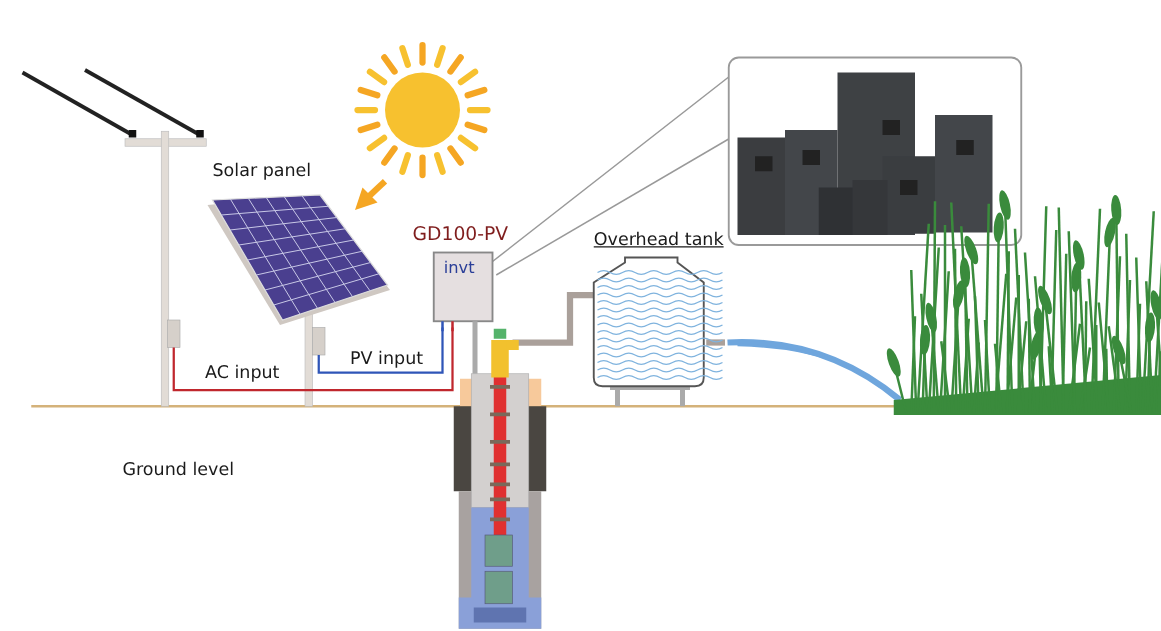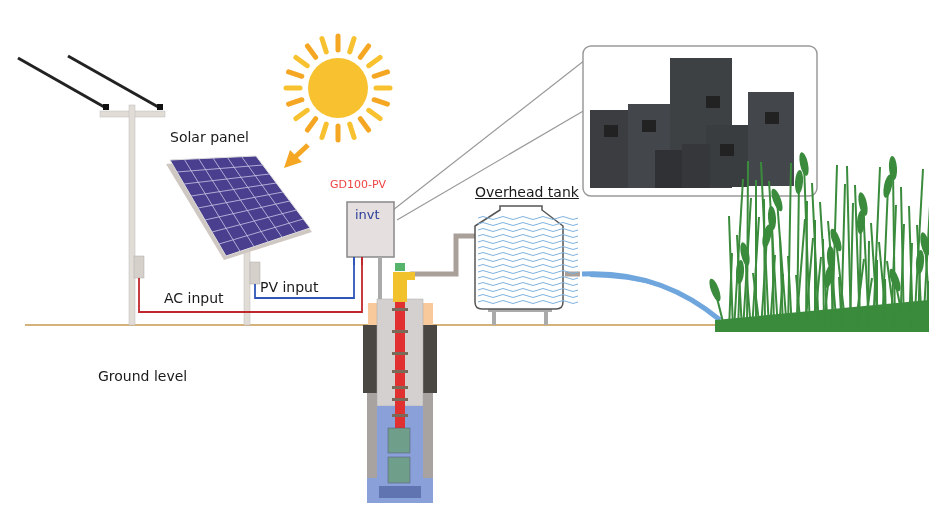--- a/index.html
+++ b/index.html
@@ -1,19 +1,19 @@
 <!DOCTYPE html>
 <html><head>
 <meta charset="utf-8">
 <style>
   html,body{margin:0;padding:0;background:#fff;}
   #stage{position:relative;width:929px;height:505px;overflow:hidden;background:#fff;font-family:"DejaVu Sans",sans-serif;}
   svg{position:absolute;left:0;top:0;}
   .lbl{position:absolute;font-size:14px;color:#1a1a1a;white-space:nowrap;}
-  .lbl-blue{color:#ef4444;font-size:11px;}
+  .lbl-blue{color:#7f1d1d;font-size:15px;}
 </style>
 </head>
 <body>
 
 <div id="stage">
 <svg width="929" height="505" viewBox="0 0 929 505">
 
   <line x1="25" y1="325" x2="740" y2="325" stroke="#d4b27a" stroke-width="2"></line>
 
   <g>
@@ -254,15 +254,15 @@
         <ellipse cx="925" cy="244" rx="4" ry="12" transform="rotate(-12 925 244)"></ellipse>
         <path d="M932,330 Q935.5,268.5 939,207" stroke="#3a8b3c" stroke-width="2" fill="none"></path>
       </g>
 </svg>
 
 <div class="lbl" style="left:170px;top:129px;">Solar panel</div>
 <div class="lbl lbl-blue" style="left:330px;top:178px;">GD100-PV</div>
 <div style="position:absolute;left:355px;top:207px;font-size:13px;font-weight:normal;color:#2b3f98;">invt</div>
 <div class="lbl" style="left:475px;top:184px;text-decoration:underline;">Overhead tank</div>
 <div class="lbl" style="left:164px;top:290px;">AC input</div>
-<div class="lbl" style="left:260px;top:279px;">PV input</div>
+<div class="lbl" style="left:280px;top:279px;">PV input</div>
 <div class="lbl" style="left:98px;top:332px;margin-top:36px;">Ground level</div>
 </div>
 
 </body></html>

